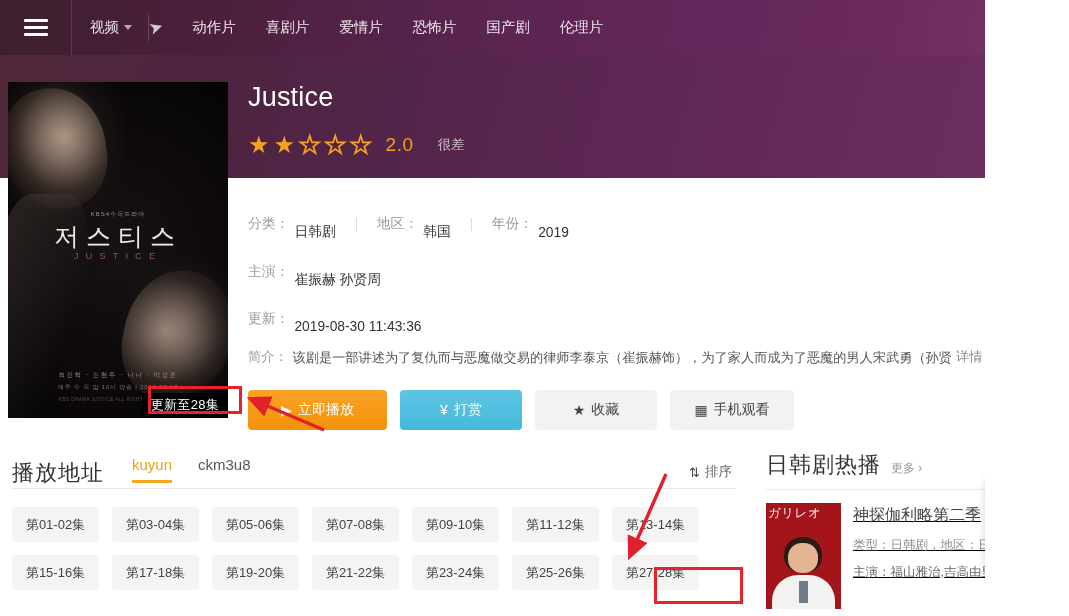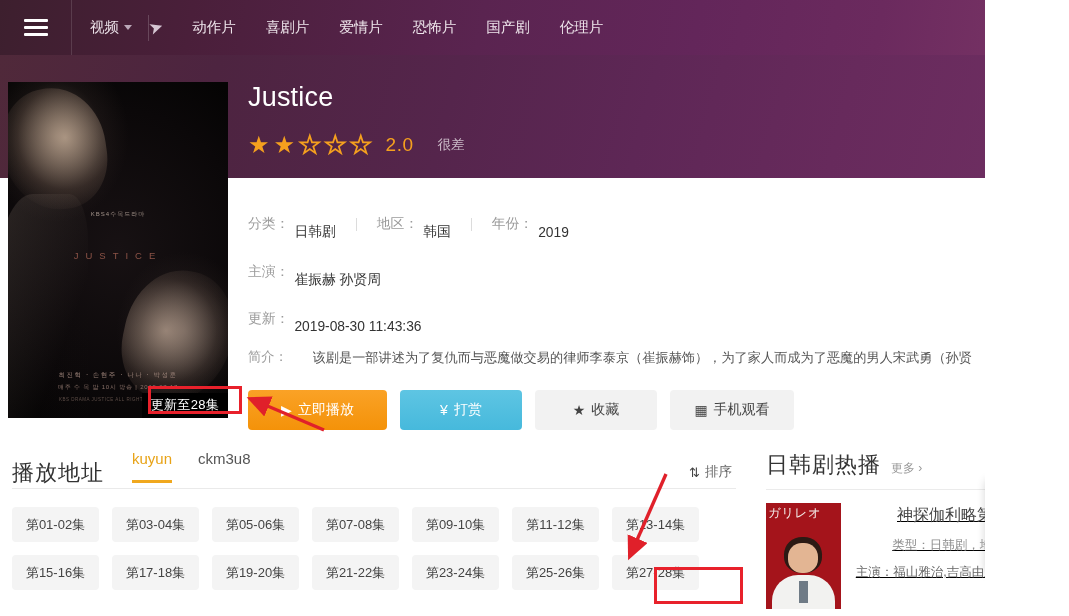--- a/index.html
+++ b/index.html
@@ -94,21 +94,21 @@
   .star { font-size: 24px; line-height: 1; color: #f5a01e; }
   .star.off { color: transparent; -webkit-text-stroke: 1.7px #f5a01e; }
   .score { color: #f5a01e; font-size: 19px; margin-left: 10px; letter-spacing: .5px; }
   .score-txt { color: #c9b9c6; font-size: 13.5px; margin-left: 20px; }
 
   .meta { margin-top: 50px; }
   .meta-row { display: flex; align-items: center; font-size: 13.8px; margin-bottom: 14px; color: #333; text-align: center; }
   .mlabel { color: #9a9a9a; margin-right: 5px; }
   .mval { color: #333; margin-top: 16px; }
   .mdiv { width: 1px; height: 13px; background: #dcdcdc; margin: 0 20px; }
-  .desc-row { display: flex; font-size: 13.2px; color: #555; margin-top: 3px; align-items: flex-start; gap: 20px; }
+  .desc-row { display: flex; font-size: 13.2px; color: #555; margin-top: 3px; align-items: flex-start; }
   .desc-txt { color: #555; line-height: 1.5; max-width: 742px; overflow: hidden; white-space: nowrap; }
   .desc-more { color: #888; margin-left: 4px; white-space: nowrap; cursor: pointer; }
 
   .btn-row { display: flex; gap: 13px; margin-top: 22px; }
   .btn {
     height: 40px; min-width: 122px; border-radius: 4px; display: flex;
     align-items: center; justify-content: center; gap: 6px;
     font-size: 14px; cursor: pointer; border: none; font-family: inherit;
   }
   .btn-play { background: linear-gradient(180deg,#faa226,#f49209); color: #fff; width: 139px; }
@@ -117,21 +117,21 @@
   .btn-gray.wide { width: 124px; }
 
   
   .arrow1 { position: absolute; left: 240px; top: 392px; z-index: 10; }
 
   
   .play-sec { position: absolute; left: 0; top: 440px; width: 748px; }
   .play-head { display: flex; align-items: flex-end; padding: 0 12px; height: 48px; position: relative; }
   .play-title { font-size: 22px; color: #333; font-weight: 400; margin-right: 28px; letter-spacing: 1px; }
   .src-tabs { display: flex; gap: 26px; padding-bottom: 5px; }
-  .src-tab { font-size: 15px; color: #555; cursor: pointer; padding-bottom: 16px; position: relative; }
+  .src-tab { font-size: 15px; color: #555; cursor: pointer; padding-bottom: 10px; position: relative; }
   .src-tab.active { color: #e8a317; }
   .src-tab.active::after { content: ""; position: absolute; left: 0; right: 0; bottom: 0; height: 3px; background: #f0a81e; }
   .sort-btn { position: absolute; right: 16px; bottom: 7px; display: flex; align-items: center; gap: 5px; color: #666; font-size: 13.5px; cursor: pointer; }
   .sort-ic { font-size: 13px; color: #444; }
   .play-divider { height: 1px; background: #eaeaea; margin: 0 12px; }
 
   .ep-grid { display: flex; flex-wrap: wrap; gap: 13px; padding: 18px 12px 0; }
   .ep {
     width: 87px; height: 35px; background: #f4f4f4; border-radius: 4px;
     display: flex; align-items: center; justify-content: center;
@@ -142,21 +142,21 @@
     border: 3px solid #e8212b; z-index: 9; pointer-events: none;
   }
   .arrow2 { position: absolute; left: 618px; top: 468px; z-index: 10; }
 
   
   .side { position: absolute; left: 766px; top: 440px; width: 303px; }
   .side-head { display: flex; align-items: baseline; padding: 10px 0 9px; }
   .side-title { font-size: 22px; color: #333; letter-spacing: 1px; }
   .side-more { font-size: 12px; color: #999; margin-left: 10px; cursor: pointer; }
   .side-divider { height: 1px; background: #ebebeb; }
-  .side-item { display: flex; gap: 12px; padding: 13px 0 0; position: relative; cursor: pointer; text-align: center; }
+  .side-item { display: flex; gap: 12px; padding: 13px 0 0; position: relative; cursor: pointer; }
   .side-thumb { width: 75px; height: 106px; flex: none; background: #a4141b; overflow: hidden; position: relative; }
   .st-top { position: absolute; top: 2px; left: 2px; color: #f2e9e6; font-size: 12.5px; letter-spacing: .5px; white-space: nowrap; }
   .st-head { position: absolute; left: 18px; top: 34px; width: 38px; height: 36px; background: #2c1a14; border-radius: 48% 48% 44% 44%; }
   .st-face { position: absolute; left: 22px; top: 40px; width: 30px; height: 30px; background: #e3b593; border-radius: 46%; }
   .st-body { position: absolute; left: 6px; bottom: 0; width: 63px; height: 34px; background: #f2f2f0; border-radius: 26px 26px 0 0; }
   .st-tie { position: absolute; left: 33px; bottom: 6px; width: 9px; height: 22px; background: #6f7b86; }
   .side-info { flex: 1; min-width: 0; padding-top: 2px; text-decoration: underline; }
   .side-name { font-size: 16px; color: #444; margin-bottom: 11px; white-space: nowrap; overflow: hidden; }
   .side-meta { font-size: 12.5px; color: #8d8d8d; margin-bottom: 9px; white-space: nowrap; overflow: hidden; }
   .side-cast { font-size: 12.5px; color: #666; line-height: 1.45; }
@@ -209,20 +209,21 @@
 
   <div class="hero"></div>
   <div class="hero-lower"></div>
 
   <div class="poster">
     <div class="poster-art">
       <div class="p-face1"></div>
         <div class="p-body1"></div>
         <div class="p-face2"></div>
       <div class="p-kbs">KBS4수목드라마</div>
+      <div class="p-ko">저스티스</div>
       <div class="p-en">JUSTICE</div>
       <div class="p-cast">최진혁 · 손현주 · 나나 · 박성훈</div>
       <div class="p-air">매주 수 목 밤 10시 방송 | 2019.07.17</div>
       <div class="p-tiny">KBS DRAMA JUSTICE ALL RIGHTS RESERVED</div>
     </div>
     <div class="poster-badge">更新至28集</div>
   </div>
   <div class="badge-box"></div>
 
   <svg class="arrow1" width="90" height="42">

